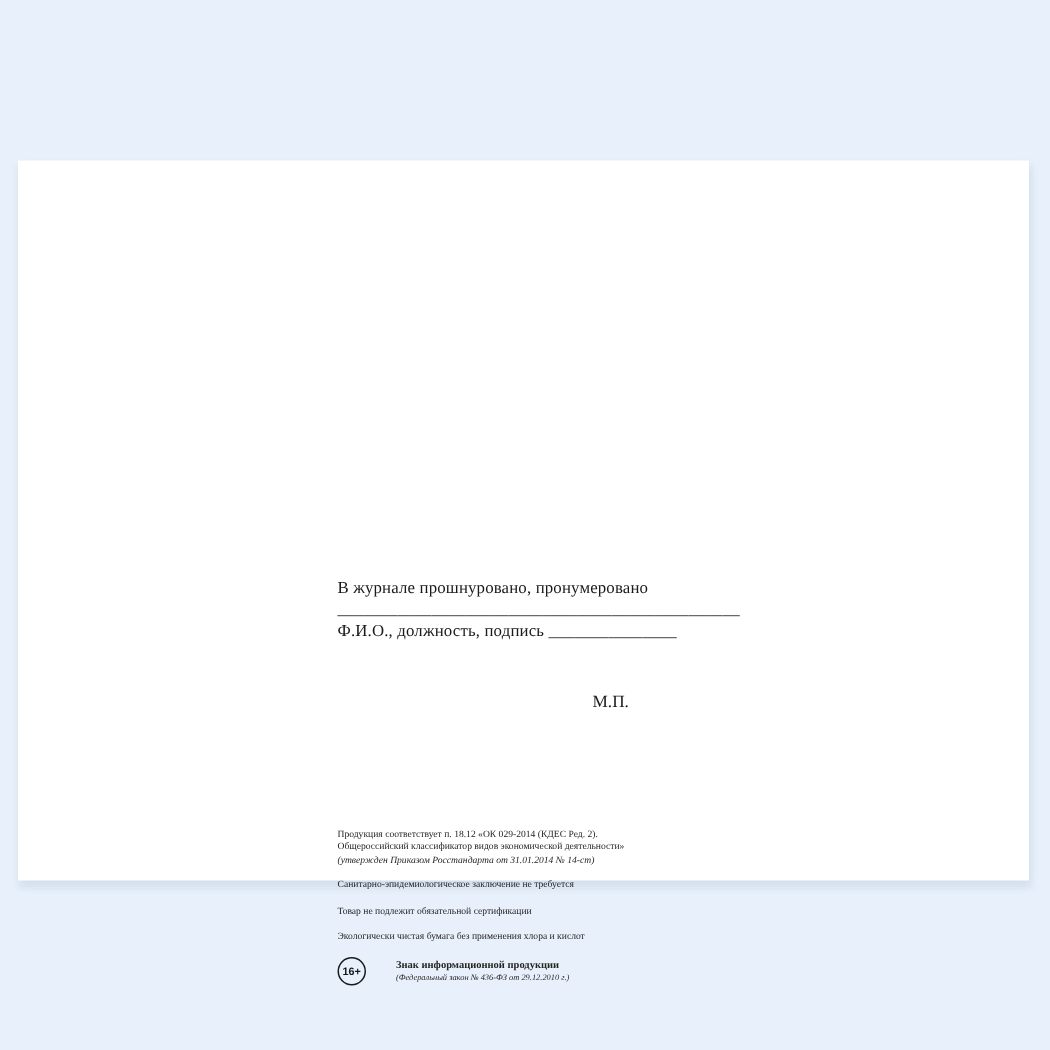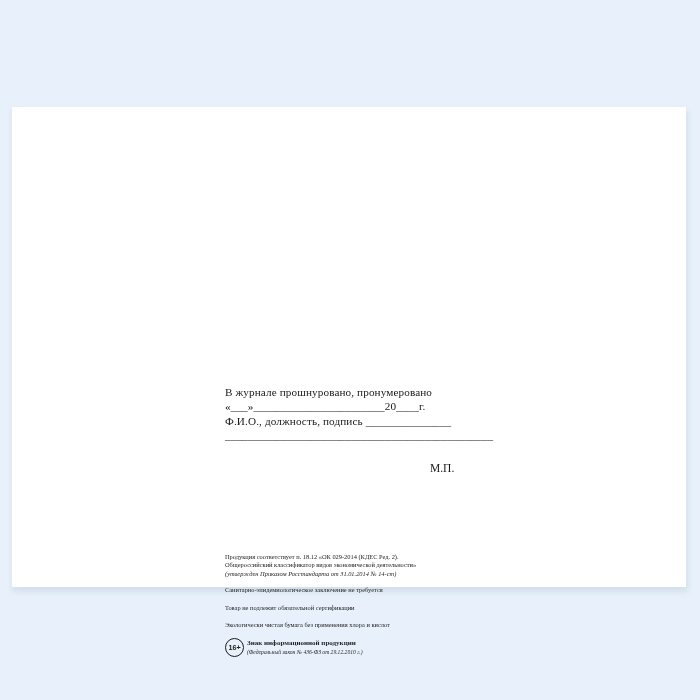--- a/index.html
+++ b/index.html
@@ -54,21 +54,20 @@
   .stamp-line {
     white-space: nowrap;
     letter-spacing: 0.01em;
   }
   .mp {
     position: absolute;
     left: 383px;
     top: 355px;
     font-size: 11.5px;
     color: #1a1a1a;
-    margin-left: 35px;
   }
 
   
   .fineprint {
     position: absolute;
     left: 213px;
     top: 446px;
     width: 300px;
     color: #242424;
   }
@@ -106,21 +105,21 @@
     align-items: center;
     justify-content: center;
     font-size: 7.2px;
     font-weight: bold;
     font-family: "Liberation Sans", sans-serif;
     color: #1a1a1a;
     flex: 0 0 auto;
     text-align: right;
   }
   .age-text {
-    margin-left: 3px;
+    margin-left: 20px;
   }
   .age-title {
     font-size: 7px;
     font-weight: bold;
     line-height: 9px;
     white-space: nowrap;
   }
   .age-sub {
     font-size: 5.6px;
     font-style: italic;
@@ -132,23 +131,22 @@
 <body>
 
 <div class="scene">
   <div class="page-shadow"></div>
 
   <div class="page">
     <div class="page-inner">
 
       <div class="stamp-block">
         <div class="stamp-line">В журнале прошнуровано, пронумеровано</div>
-        <div class="stamp-line">«___»_______________________20____г.</div>
+        <div class="stamp-line">_______________________________________________</div>
         <div class="stamp-line">Ф.И.О., должность, подпись _______________</div>
-        <div class="stamp-line">_______________________________________________</div>
       </div>
 
       <div class="mp">М.П.</div>
 
       <div class="fineprint">
         <div class="fp-group">
           <div class="fp-line">Продукция соответствует п. 18.12 «ОК 029-2014 (КДЕС Ред. 2).</div>
           <div class="fp-line">Общероссийский классификатор видов экономической деятельности»</div>
           <div class="fp-line italic">(утвержден Приказом Росстандарта от 31.01.2014 № 14-ст)</div>
         </div>

